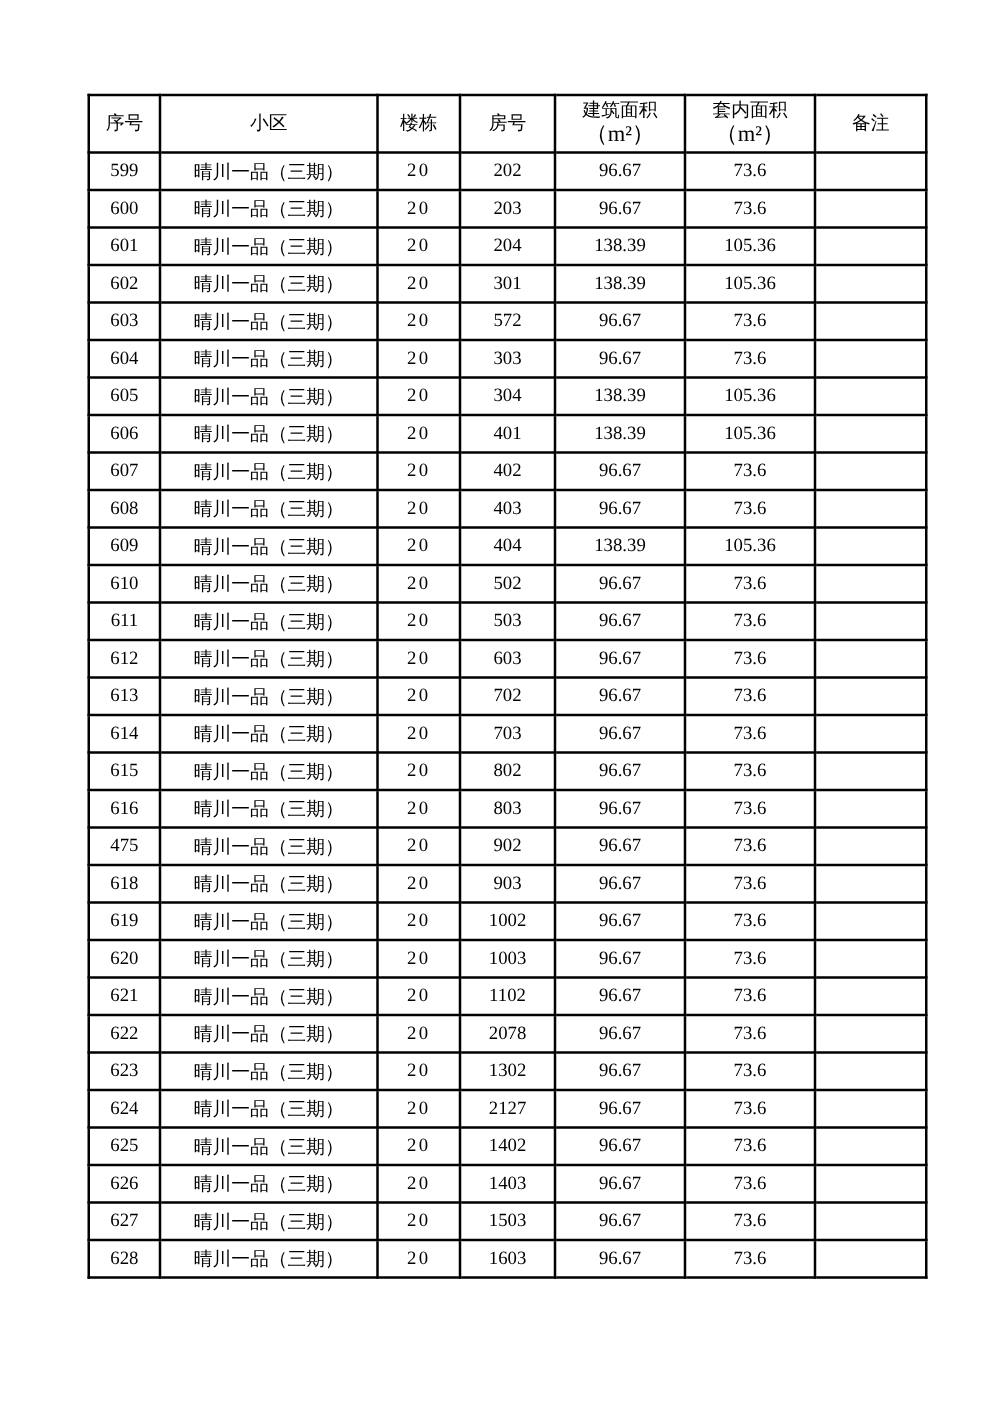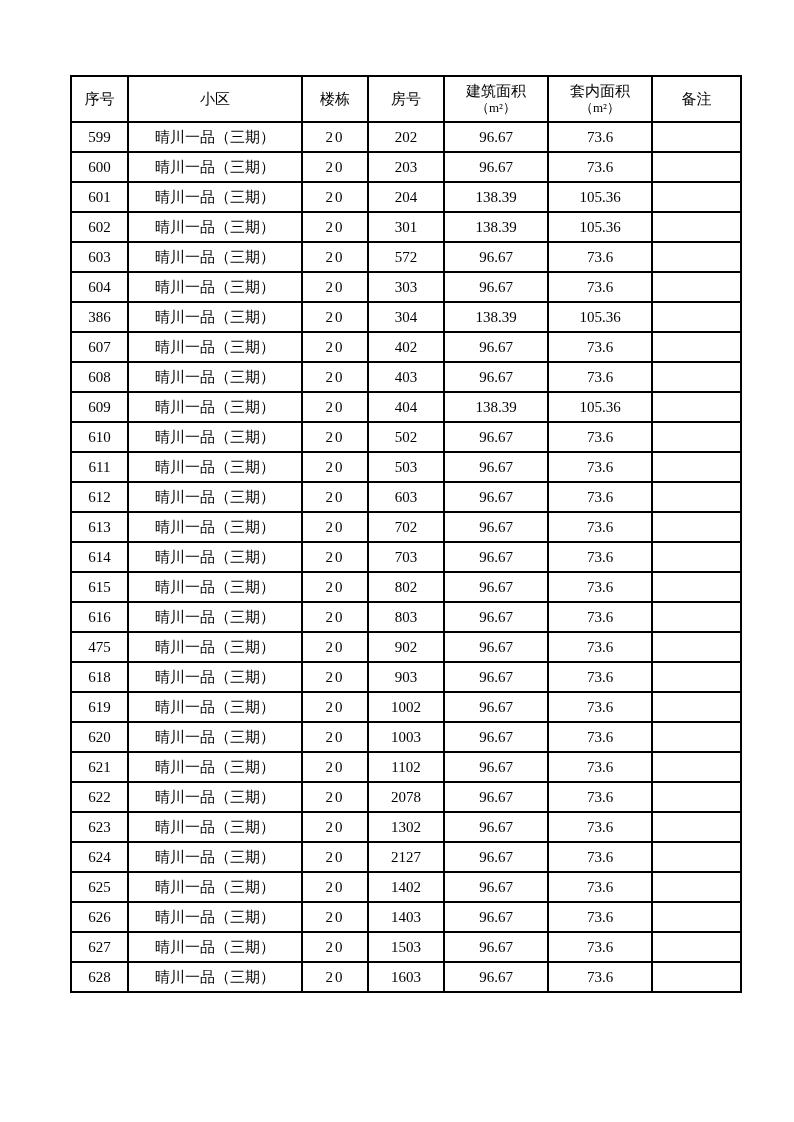--- a/index.html
+++ b/index.html
@@ -34,21 +34,21 @@
     white-space: nowrap;
   }
   table.area-table thead th {
     height: 44px;
     font-size: 15px;
     font-weight: normal;
     line-height: 1.25;
   }
   table.area-table thead th .hdr-sub {
     display: block;
-    font-size: 13px;
+    font-size: 18px;
     line-height: 1.1;
   }
   table.area-table tbody td {
     height: 28px;
     font-size: 15px;
   }
   td.col-building {
     letter-spacing: 2px;
   }
   
@@ -134,24 +134,33 @@
         <tr>
           <td class="col-seq">604</td>
           <td class="col-community">晴川一品（三期）</td>
           <td class="col-building">20</td>
           <td class="col-room">303</td>
           <td class="col-gross">96.67</td>
           <td class="col-inner">73.6</td>
           <td class="col-remark"></td>
         </tr>
         <tr>
-          <td class="col-seq">386</td>
+          <td class="col-seq">605</td>
           <td class="col-community">晴川一品（三期）</td>
           <td class="col-building">20</td>
           <td class="col-room">304</td>
+          <td class="col-gross">138.39</td>
+          <td class="col-inner">105.36</td>
+          <td class="col-remark"></td>
+        </tr>
+        <tr>
+          <td class="col-seq">606</td>
+          <td class="col-community">晴川一品（三期）</td>
+          <td class="col-building">20</td>
+          <td class="col-room">401</td>
           <td class="col-gross">138.39</td>
           <td class="col-inner">105.36</td>
           <td class="col-remark"></td>
         </tr>
         <tr>
           <td class="col-seq">607</td>
           <td class="col-community">晴川一品（三期）</td>
           <td class="col-building">20</td>
           <td class="col-room">402</td>
           <td class="col-gross">96.67</td>

